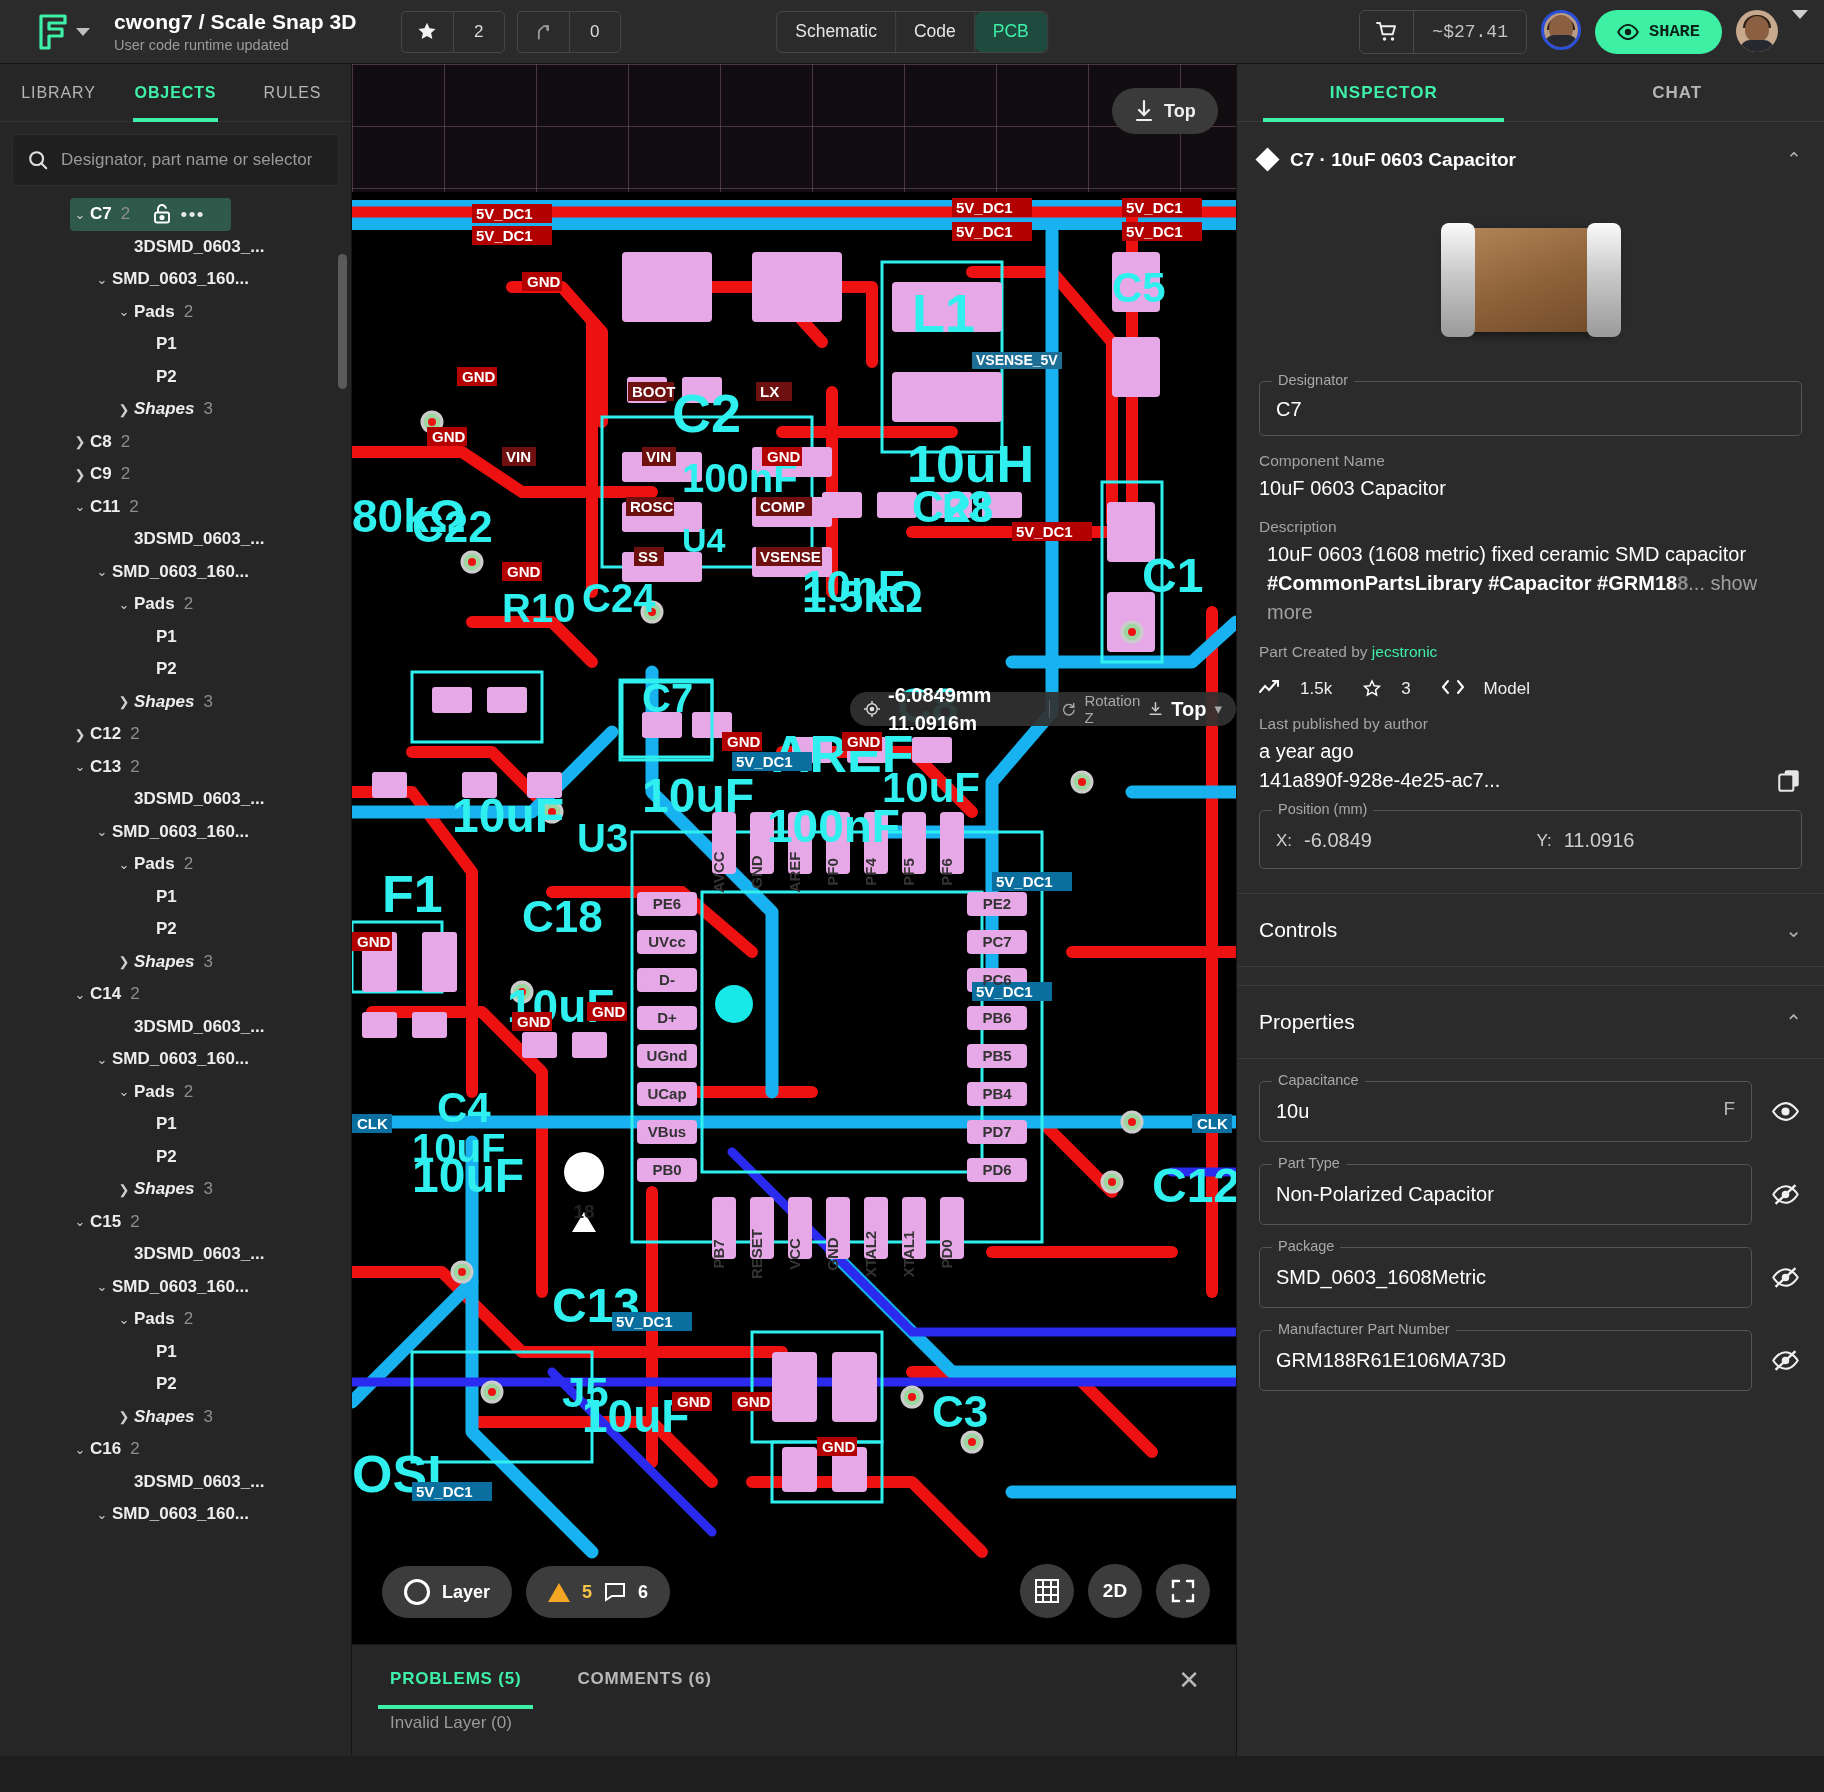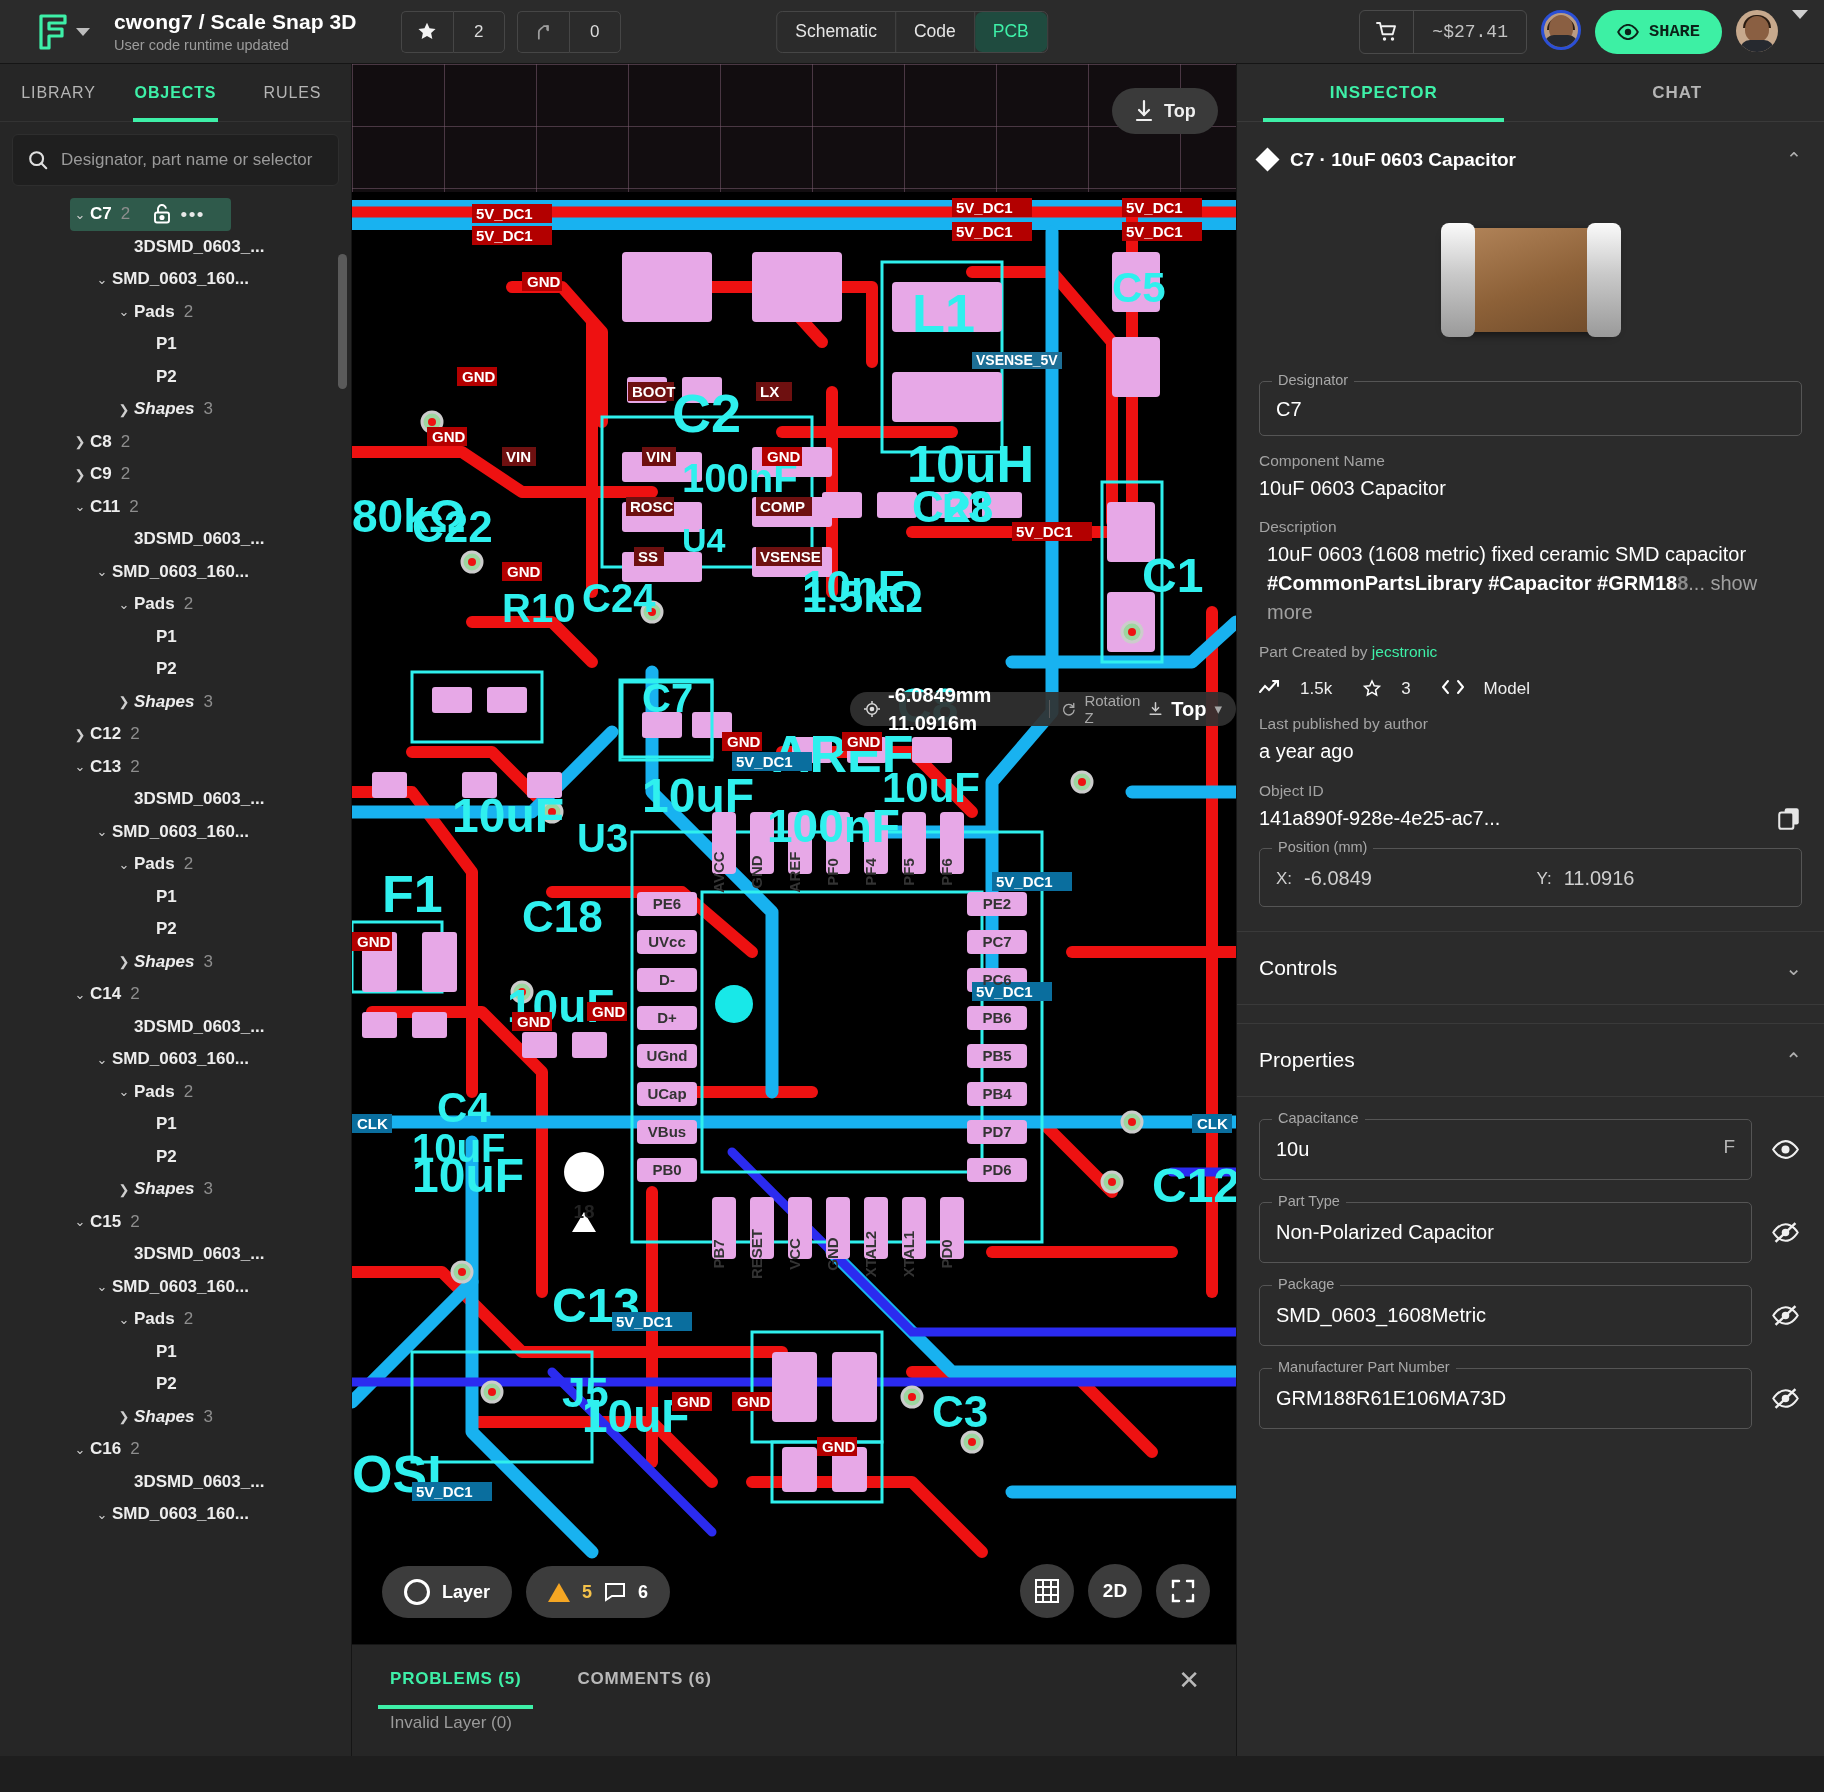--- a/index.html
+++ b/index.html
@@ -980,23 +980,20 @@
               </span>
             <span>Model</span>
           </span>
         </div>
 
         <div class="kv">
           <div class="k">Last published by author</div>
           <div class="v">a year ago</div>
         </div>
 
-        <div class="kv">
-          <div class="k">Object ID</div>
-        </div>
         <div class="objid-row">
           <div class="v">141a890f-928e-4e25-ac7...</div>
           <span class="copy-ico">
             <svg width="26" height="26" viewBox="0 0 24 24" fill="none" stroke="#e6e6e6" stroke-width="1.9">
                 <rect x="8" y="3" width="13" height="15" rx="2" fill="#e6e6e6" stroke="none"></rect>
                 <rect x="3" y="7" width="13" height="15" rx="2" fill="#2b2b2b"></rect>
               </svg>
           </span>
         </div>
 

